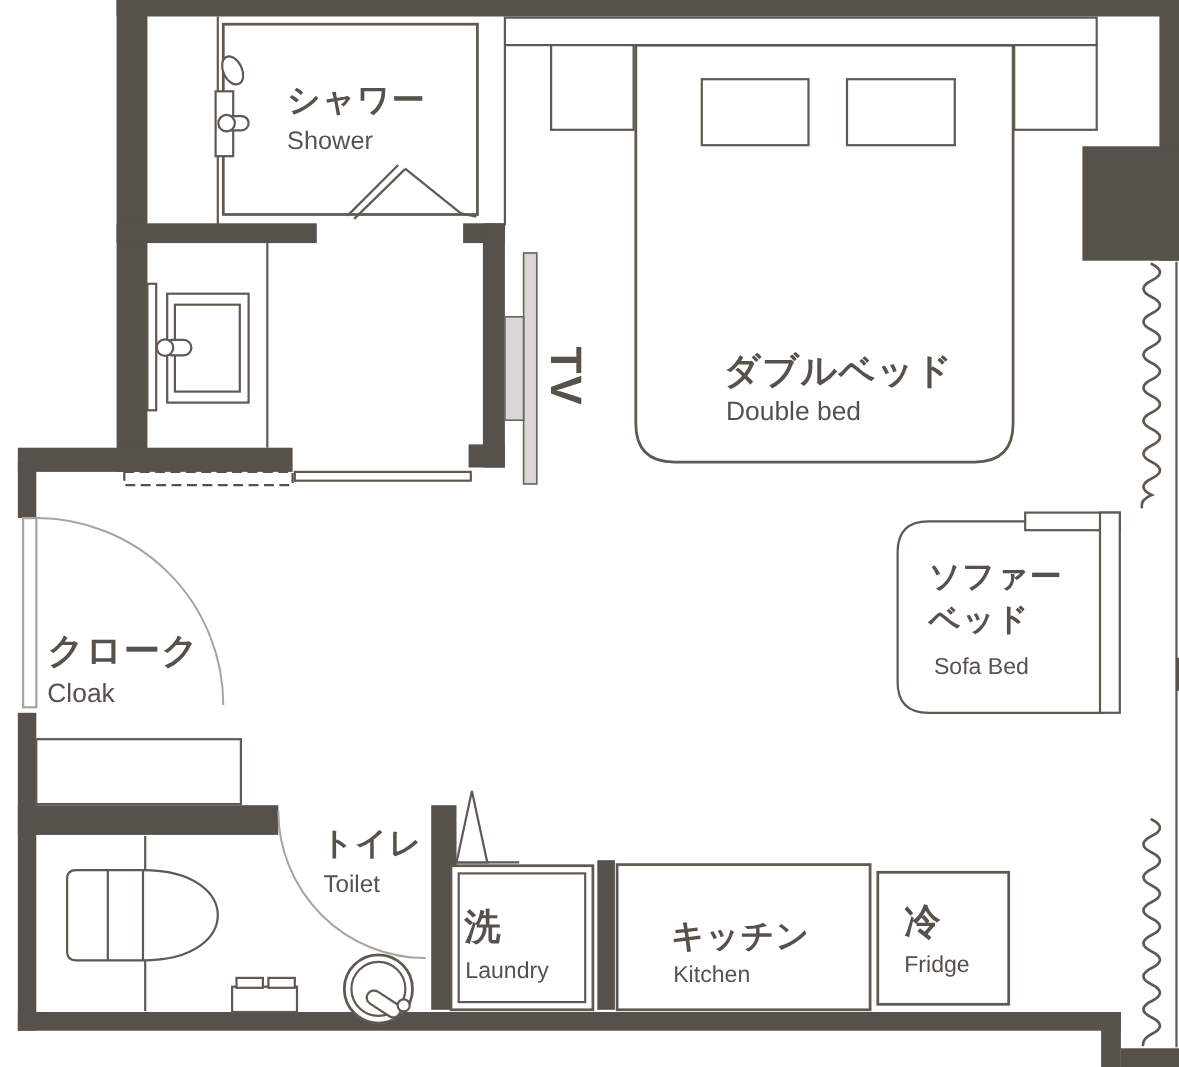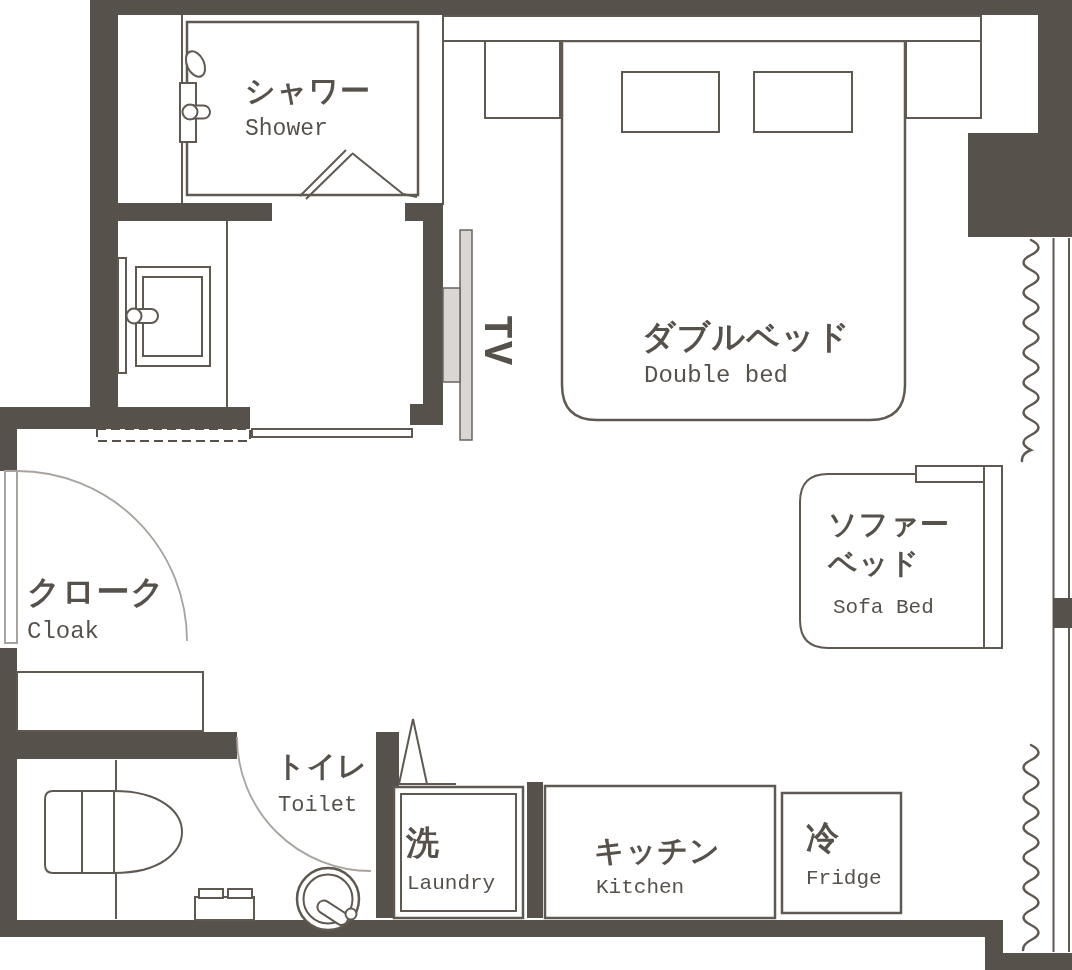--- a/index.html
+++ b/index.html
@@ -1,17 +1,17 @@
 <!DOCTYPE html>
 <html><head>
 <meta charset="utf-8">
 <style>
   html,body{margin:0;padding:0;background:#ffffff;}
   .stage{width:964px;height:970px;position:relative;background:#ffffff;
-         font-family:Liberation Mono, monospace;}
+         font-family:Liberation Sans, sans-serif;margin-left:16px;}
   svg{display:block;}
   .wl  {fill:#57514b;stroke:none;}
   .ln  {fill:none;stroke:#5f5952;stroke-width:2;}
   .ln25{fill:none;stroke:#5f5952;stroke-width:2.5;}
   .wf  {fill:#ffffff;stroke:#5f5952;stroke-width:2;}
   .wf25{fill:#ffffff;stroke:#5f5952;stroke-width:2.5;}
   .lt  {fill:none;stroke:#a8a39d;stroke-width:1.8;}
   .ltf {fill:#ffffff;stroke:#a8a39d;stroke-width:2;}
   .gray{fill:#d9d6d3;stroke:#6b655f;stroke-width:1.5;}
   .dash{fill:none;stroke:#57514b;stroke-width:2;stroke-dasharray:9 5;}

